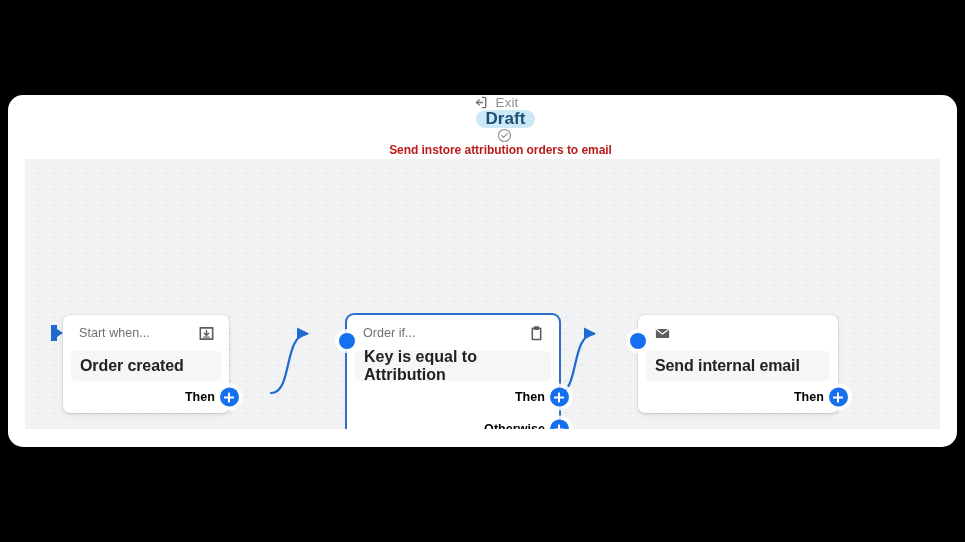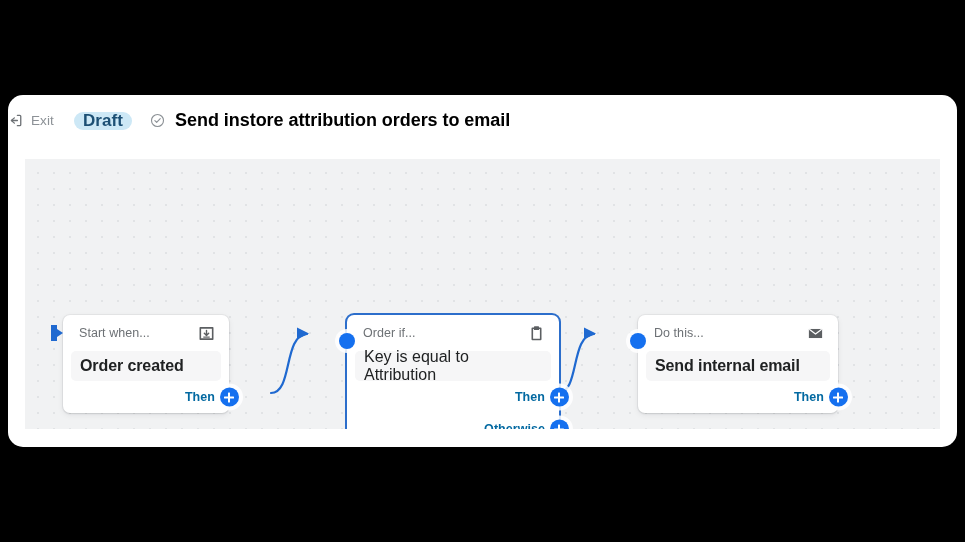--- a/index.html
+++ b/index.html
@@ -29,21 +29,23 @@
 
   
   .topbar {
     position: absolute;
     left: 0;
     top: 0;
     width: 949px;
     height: 51px;
     display: flex;
     align-items: center;
+    padding-left: 26px;
     box-sizing: border-box;
+    flex-direction: column;
   }
   .exit-btn {
     display: flex;
     align-items: center;
     gap: 8px;
     cursor: pointer;
   }
   .exit-icon {
     width: 15px;
     height: 15px;
@@ -68,23 +70,23 @@
   }
   .check-circle-icon {
     margin-left: 18px;
     width: 15px;
     height: 15px;
     display: block;
     color: #8c9196;
   }
   .flow-title {
     margin-left: 10px;
-    font-size: 18px;
+    font-size: 12px;
     font-weight: bold;
-    color: #000000;
+    color: #b91c1c;
     letter-spacing: -.05px;
   }
 
   
   .canvas {
     position: absolute;
     left: 17px;
     top: 64px;
     width: 915px;
     height: 270px;
@@ -144,34 +146,34 @@
     display: flex;
     align-items: center;
     padding: 0 9px;
     box-sizing: border-box;
   }
   .node-body-text {
     font-size: 16px;
     color: #202223;
   }
   .node-body-text.bold { font-weight: bold; letter-spacing: -.1px; }
-  .node-body-text.regular { font-weight: normal; }
+  .node-body-text.regular { font-weight: bold; }
 
   .port-row {
     height: 32px;
     display: flex;
     align-items: center;
     justify-content: flex-end;
     padding-right: 14px;
     box-sizing: border-box;
     position: relative;
   }
   .port-label {
     font-size: 12.5px;
-    color: #0369a1;
+    color: #000000;
     font-weight: bold;
     letter-spacing: .05px;
   }
 
   
   .plus-handle {
     position: absolute;
     width: 19px;
     height: 19px;
     border-radius: 50%;
@@ -310,21 +312,20 @@
       </div>
       <div class="port-row">
         <span class="port-label">Otherwise</span>
         <span class="plus-handle"></span>
       </div>
     </div>
 
     <div class="node" style="left:613px; top:156px; width:200px;">
       <span class="in-dot"></span>
       <div class="node-head">
-        <span class="node-head-label">Do this...</span>
         <span class="node-head-icon">
           <svg viewBox="0 0 18 18" width="17" height="17" fill="currentColor">
             <path d="M2 4.2h14v9.6H2z"></path>
             <path d="M2.4 4.6 9 9.6l6.6-5" fill="none" stroke="#ffffff" stroke-width="1.3" stroke-linejoin="round"></path>
           </svg>
         </span>
       </div>
       <div class="node-body">
         <span class="node-body-text bold">Send internal email</span>
       </div>

